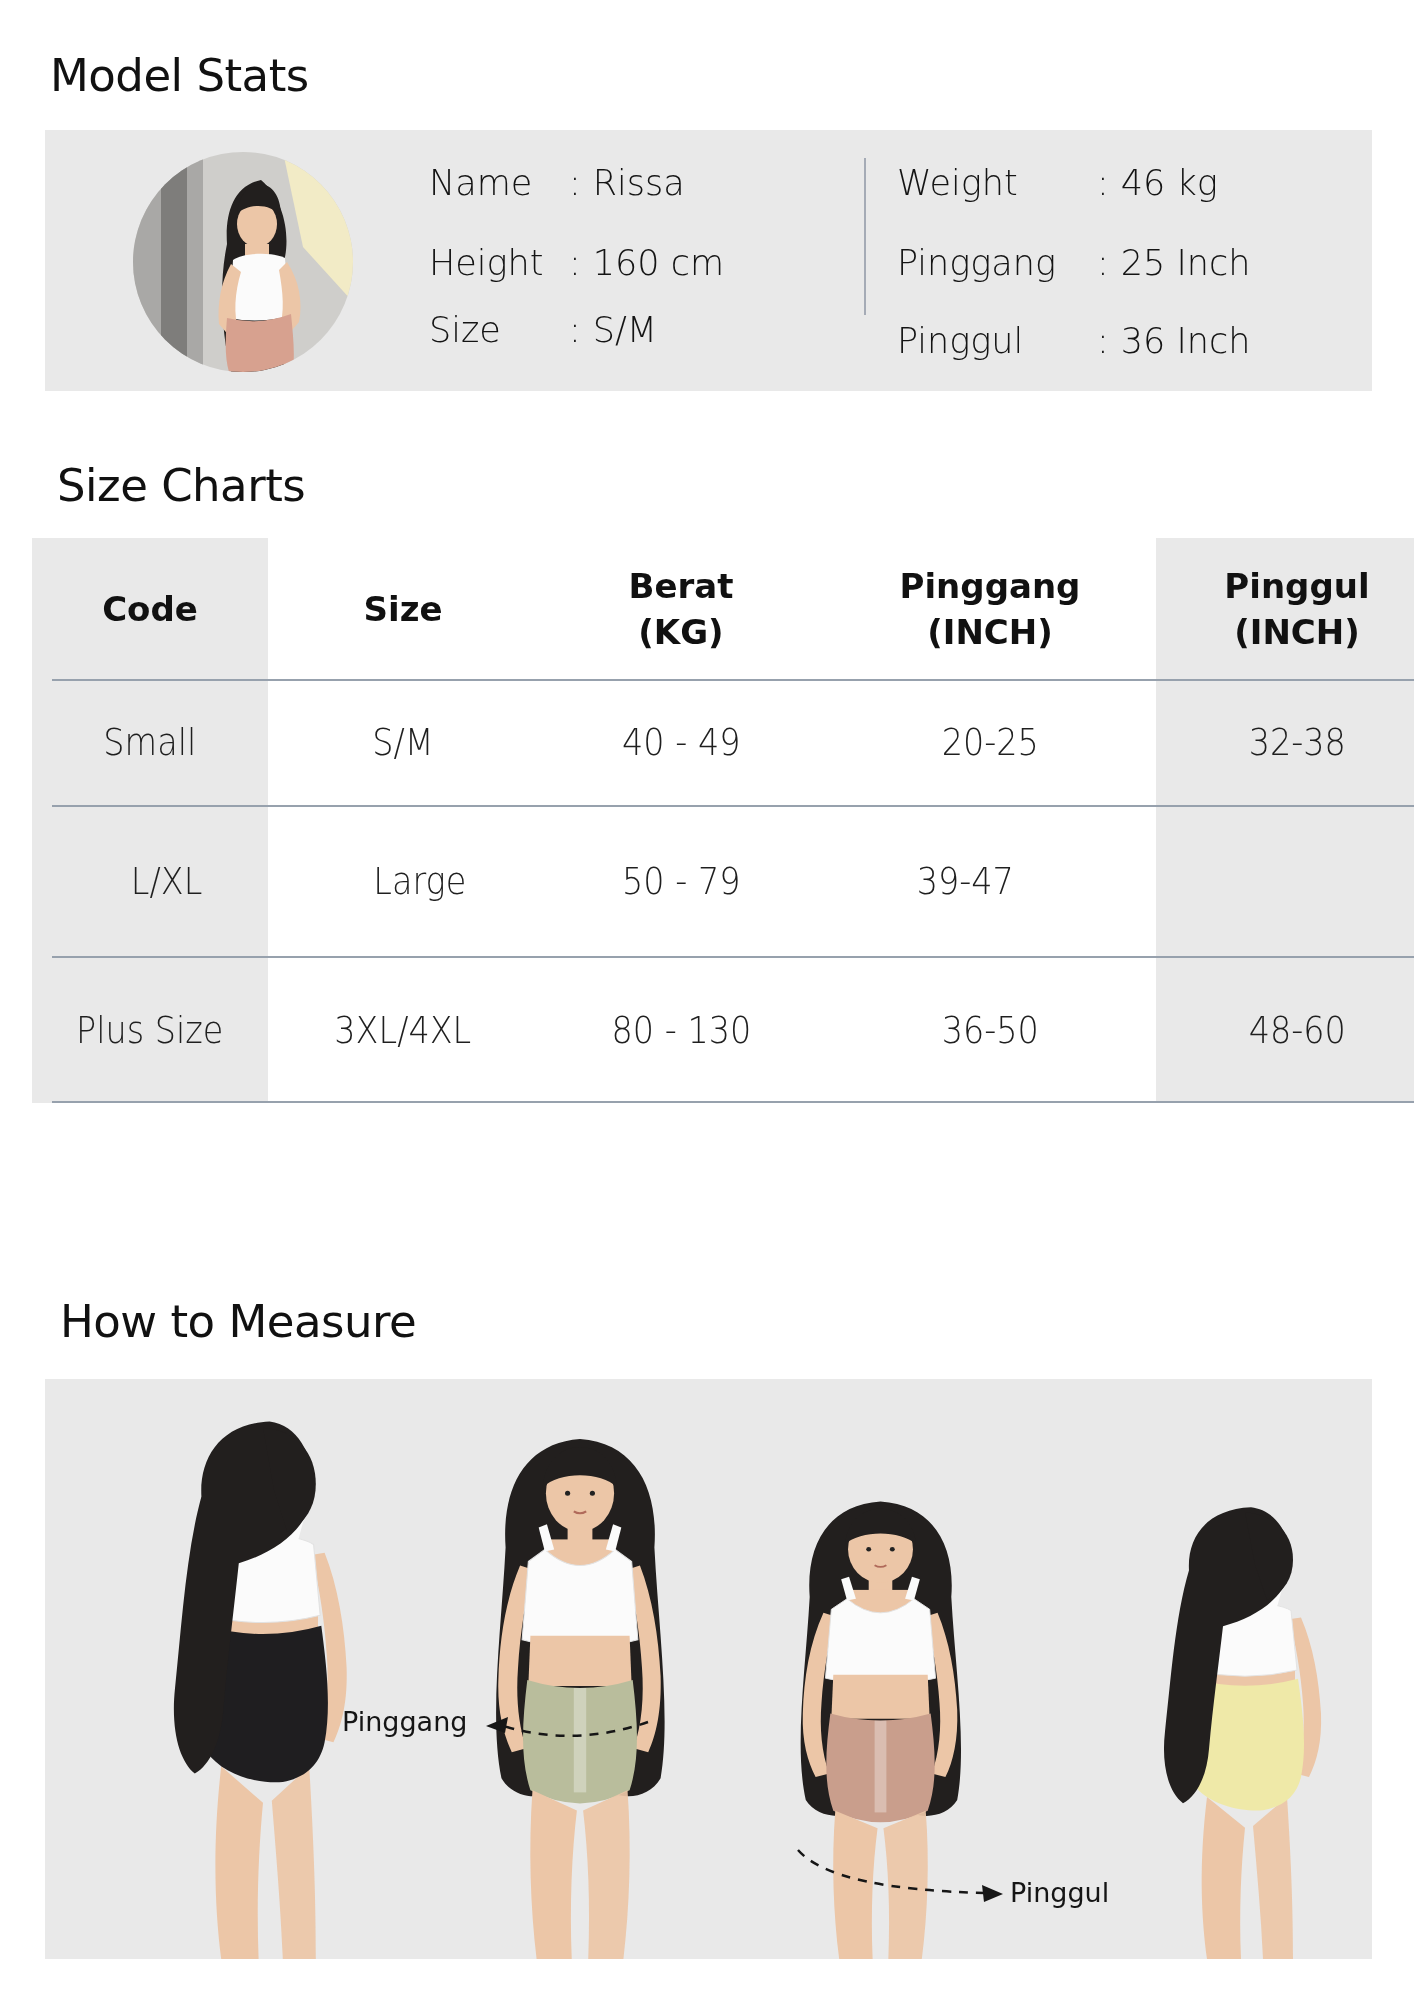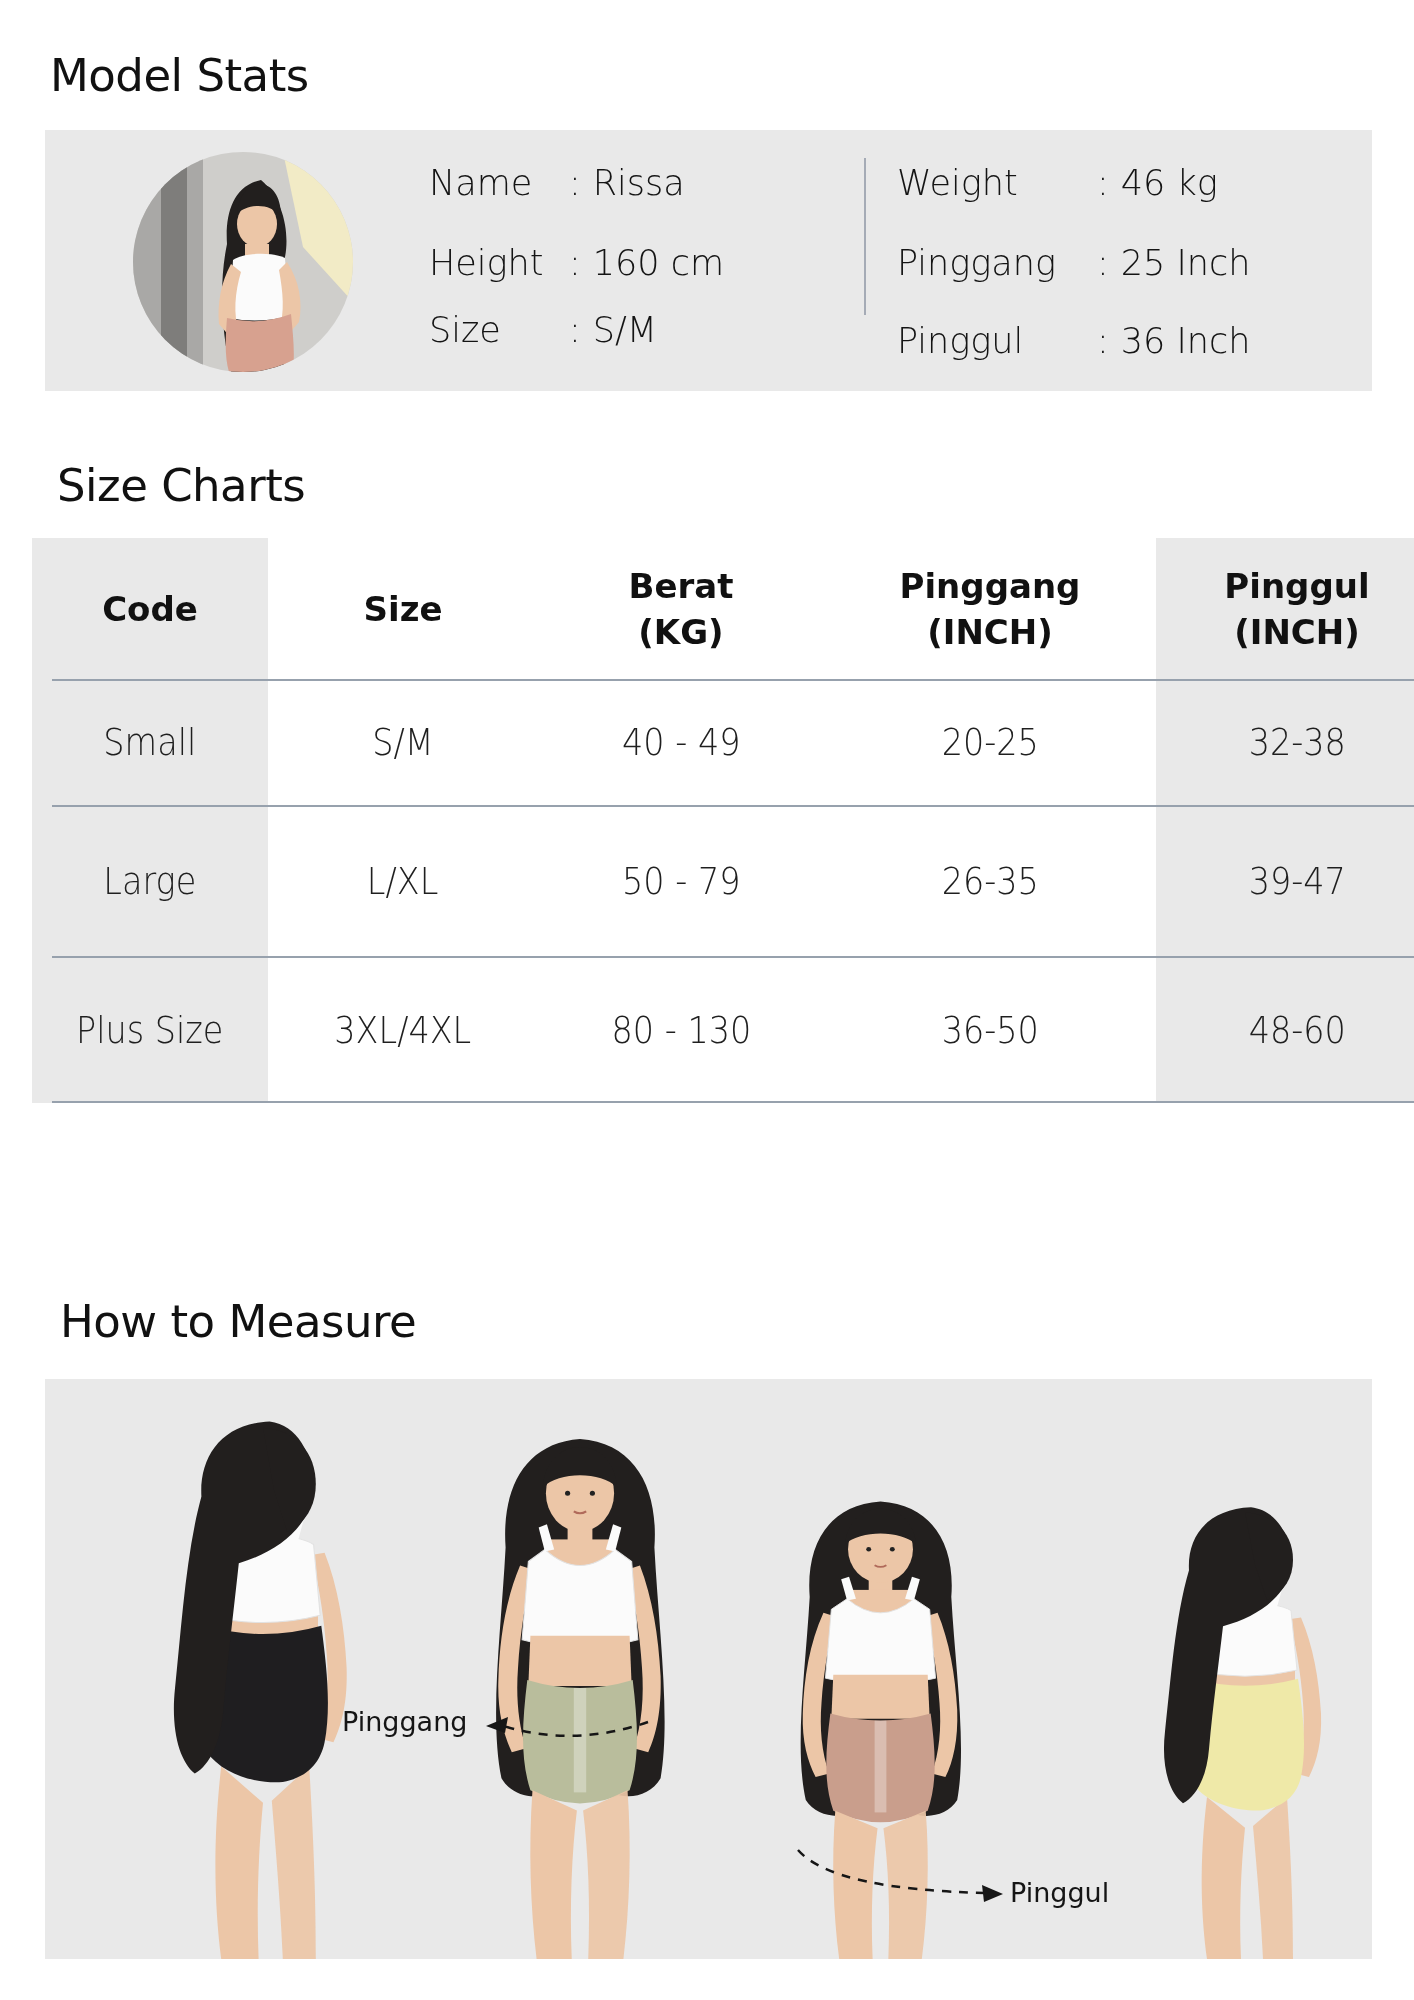--- a/index.html
+++ b/index.html
@@ -136,31 +136,28 @@
           </div>
         <div class="cell w3">
             <span class="cond">20-25</span>
           </div>
         <div class="cell w4">
             <span class="cond">32-38</span>
           </div>
       </div>
 
       <div class="trow" style="height:151px">
+        <div class="cell w1">
+            <span class="cond">L/XL</span>
+          </div>
         <div class="cell w0">
             <span class="cond">Large</span>
           </div>
-        <div class="cell w1">
-            <span class="cond">L/XL</span>
-          </div>
         <div class="cell w2">
             <span class="cond">50 - 79</span>
-          </div>
-        <div class="cell w3">
-            <span class="cond">26-35</span>
           </div>
         <div class="cell w4">
             <span class="cond">39-47</span>
           </div>
       </div>
 
       <div class="trow" style="height:147px">
         <div class="cell w0">
             <span class="cond">Plus Size</span>
           </div>

